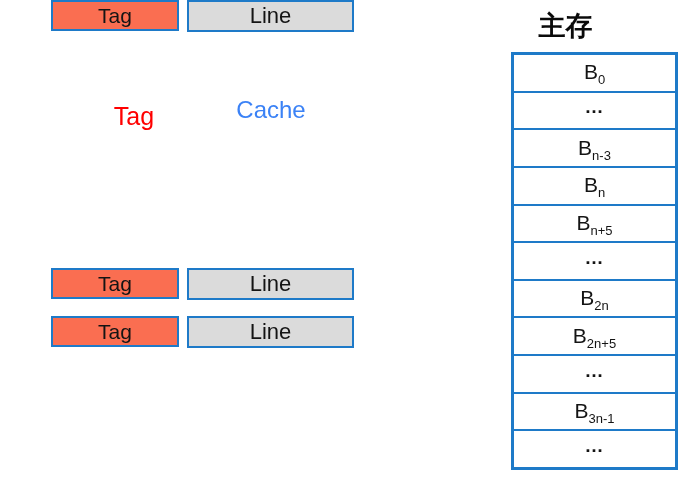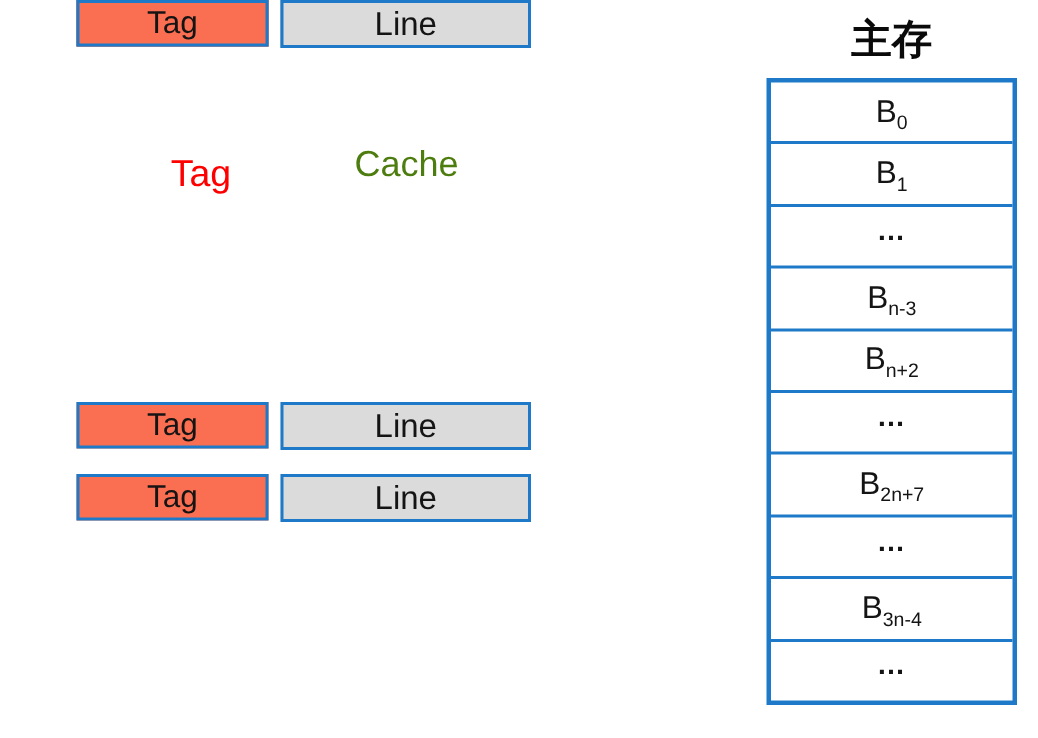--- a/index.html
+++ b/index.html
@@ -12,21 +12,21 @@
     overflow:hidden;
   }
   
   .tag-col-header{
     position:absolute;left:70px;top:101px;width:128px;
     text-align:center;font-size:25px;line-height:30px;
     color:var(--heading-red,#ff0000);
   }
   .cache-col-header{
     position:absolute;left:185px;top:93px;width:172px;
-    text-align:center;font-size:24px;line-height:33px;color:#4d7c0f;
+    text-align:center;font-size:24px;line-height:33px;color:#3b82f6;
   }
   .cache-row{
     position:absolute;left:51px;display:flex;gap:8px;
   }
   .cache-row:nth-of-type(1){top:172px;}
   .cache-row:nth-of-type(2){top:220px;}
   .cache-row:nth-of-type(3){top:268px;}
   .cache-row:nth-of-type(4){top:316px;}
   .tag-box,.line-box{
     box-sizing:border-box;
@@ -38,21 +38,21 @@
     background:var(--tag-fill,#fa6e51);
     font-size:21px;color:#141414;
   }
   .line-box{
     width:167px;height:32px;
     background:var(--line-fill,#dbdbdb);
     font-size:22px;color:#141414;text-align:center;
   }
   
   .memory-title{
-    position:absolute;left:511px;top:8px;width:167px;
+    position:absolute;left:482px;top:8px;width:167px;
     text-align:center;font-size:27px;font-weight:bold;color:#0a0a0a;
   }
   .memory-table{
     position:absolute;left:511px;top:52px;width:167px;height:418px;
     box-sizing:border-box;
     border:3px solid var(--border-blue,#1e7ac8);
     background:#ffffff;
     display:flex;flex-direction:column;
   }
   .mem-row{
@@ -93,42 +93,45 @@
     <div class="tag-box">Tag</div>
     <div class="line-box">Line</div>
   </div>
 
   <div class="memory-title">主存</div>
 
   <div class="memory-table">
     <div class="mem-row">
       <span class="mem-label"><span>B</span><sub>0</sub></span>
     </div>
-    <div class="mem-row">
-      <span class="mem-label"><span>B</span><sub>1</sub></span>
-    </div>
     <div class="mem-row dots">
       <span class="mem-label">…</span>
     </div>
     <div class="mem-row">
       <span class="mem-label"><span>B</span><sub>n-3</sub></span>
     </div>
     <div class="mem-row">
-      <span class="mem-label"><span>B</span><sub>n+2</sub></span>
+      <span class="mem-label"><span>B</span><sub>n</sub></span>
+    </div>
+    <div class="mem-row">
+      <span class="mem-label"><span>B</span><sub>n+5</sub></span>
     </div>
     <div class="mem-row dots">
       <span class="mem-label">…</span>
     </div>
     <div class="mem-row">
-      <span class="mem-label"><span>B</span><sub>2n+7</sub></span>
+      <span class="mem-label"><span>B</span><sub>2n</sub></span>
+    </div>
+    <div class="mem-row">
+      <span class="mem-label"><span>B</span><sub>2n+5</sub></span>
     </div>
     <div class="mem-row dots">
       <span class="mem-label">…</span>
     </div>
     <div class="mem-row">
-      <span class="mem-label"><span>B</span><sub>3n-4</sub></span>
+      <span class="mem-label"><span>B</span><sub>3n-1</sub></span>
     </div>
     <div class="mem-row dots">
       <span class="mem-label">…</span>
     </div>
   </div>
 
 </div>
 
 </body></html>

